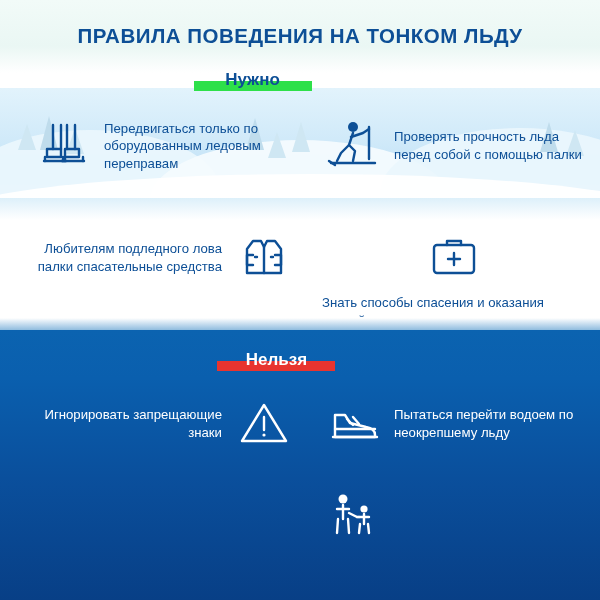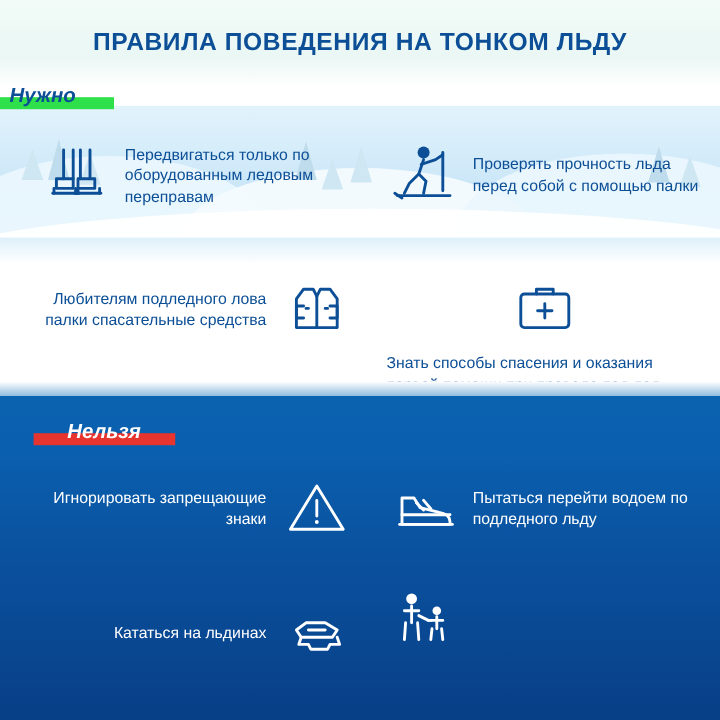--- a/index.html
+++ b/index.html
@@ -86,22 +86,21 @@
     font-weight: bold;
     letter-spacing: .5px;
     color: #0d4f96;
     text-transform: uppercase;
   }
 
   
   .label-wrap {
     position: absolute;
     width: 505px;
-    text-align: left;
-    font-style: italic;
+    text-align: center;
   }
   .label-wrap.ok { top: 70px; }
   .label-wrap.no { top: 350px; }
   .label-text {
     display: inline-block;
     position: relative;
     font-size: 17px;
     font-weight: bold;
     padding: 0 8px;
     z-index: 2;
@@ -261,33 +260,23 @@
 
     <div class="item" style="left:318px; top:58px; width:272px;">
       <div class="icon-box">
         <svg width="62" height="62" viewBox="0 0 62 62" fill="none" stroke="#ffffff" stroke-width="2.4" stroke-linecap="round" stroke-linejoin="round">
           <path d="M12 22 h10 l5 8 l16 4 c6 1 9 4 9 8 v2 H12 z"></path>
           <path d="M12 36 h40"></path>
           <path d="M24 26 l6 6 M30 24 l6 7"></path>
           <path d="M10 44 h44"></path>
         </svg>
       </div>
-      <div class="item-text t-left">Пытаться перейти водоем по подледного льду</div>
-    </div>
-
-    <div class="item rev" style="left:28px; top:162px; width:272px;">
-      <div class="icon-box">
-        <svg width="62" height="62" viewBox="0 0 62 62" fill="none" stroke="#ffffff" stroke-width="2.4" stroke-linecap="round" stroke-linejoin="round">
-          <path d="M14 28 l8 -6 h16 l10 6 l-4 6 H18 z"></path>
-          <path d="M18 34 l-2 6 h8 l2 4 h14 l2 -4 h8 l-2 -6"></path>
-          <path d="M24 28 h14"></path>
-        </svg>
-      </div>
-      <div class="item-text t-right">Кататься на льдинах</div>
-    </div>
+      <div class="item-text t-left">Пытаться перейти водоем по неокрепшему льду</div>
+    </div>
+
 
     <div class="item" style="left:318px; top:152px; width:272px;">
       <div class="icon-box">
         <svg width="62" height="62" viewBox="0 0 62 62" fill="none" stroke="#ffffff" stroke-width="2.4" stroke-linecap="round" stroke-linejoin="round">
           <circle cx="20" cy="12" r="4.5" fill="#ffffff" stroke="none"></circle>
           <path d="M20 18 v14 M14 22 h12 M15 32 l-1 14 M25 32 l1 14"></path>
           <path d="M26 26 l8 4"></path>
           <circle cx="41" cy="22" r="3.6" fill="#ffffff" stroke="none"></circle>
           <path d="M41 27 v10 M36 30 h10 M37 37 l-1 9 M45 37 l1 9"></path>
           <path d="M36 30 l-2 0"></path>

